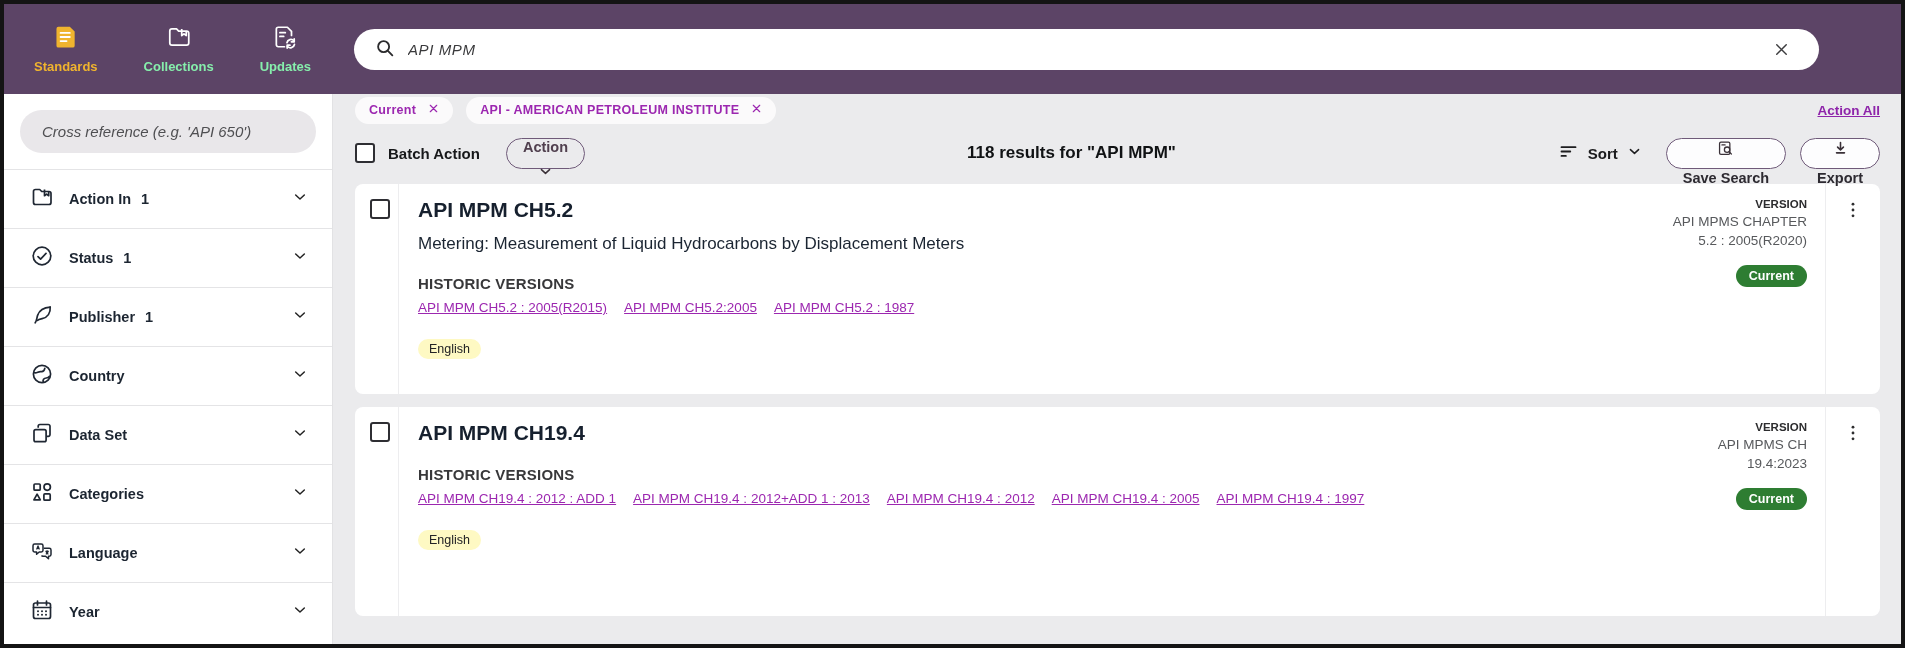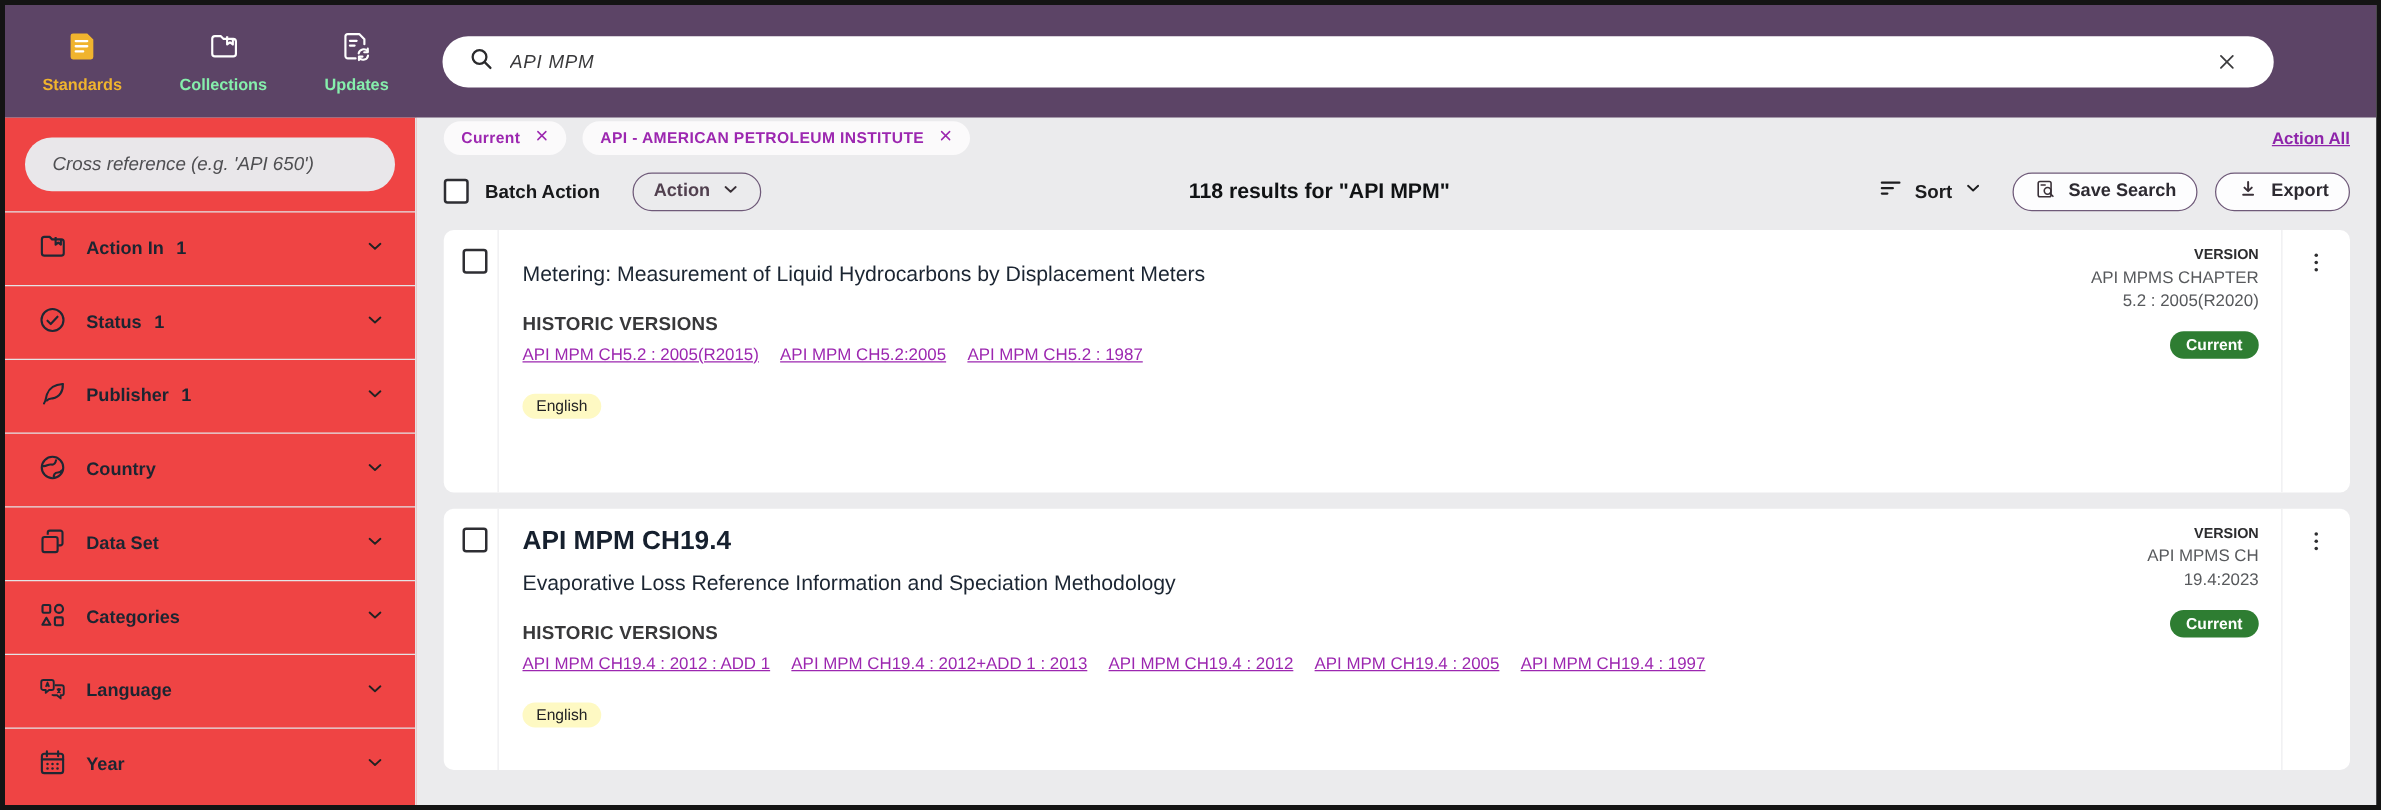--- a/index.html
+++ b/index.html
@@ -16,21 +16,21 @@
 
   .searchbar { position:absolute; left:350px; top:25px; width:1465px; height:41px; background:#ffffff; border-radius:21px; display:flex; align-items:center; padding:0 20px; }
   .searchbar .mag { flex:0 0 auto; margin-right:12px; }
   .searchbar input { flex:1; border:none; outline:none; font-size:15px; font-style:italic; color:#3a3a3c; letter-spacing:.6px; background:transparent; }
   .search-clear { flex:0 0 auto; margin-right:8px; cursor:pointer; display:flex; }
 
   
   .body { display:flex; height:550px; }
 
   
-  .sidebar { width:329px; background:#ef4444; border-right:1px solid #e2e2e4; flex:0 0 auto; }
+  .sidebar { width:329px; background:#ffffff; border-right:1px solid #e2e2e4; flex:0 0 auto; }
   .crossref-wrap { padding:16px; }
   .crossref-wrap input { width:100%; height:43px; border:none; outline:none; background:#e9e7ea; border-radius:22px; padding:0 22px; font-size:15px; font-style:italic; color:#4f4f52; }
   .crossref-wrap input::placeholder { color:#4f4f52; opacity:1; }
   .filter-row { height:59px; display:flex; align-items:center; padding:0 24px 0 26px; border-top:1px solid #e4e4e6; cursor:pointer; color:#1c2531; }
   .filter-row svg { width:24px; height:24px; flex:0 0 auto; }
   .filter-label { margin-left:15px; font-size:14.5px; font-weight:700; }
   .filter-count { margin-left:10px; font-size:14.5px; font-weight:700; }
   .filter-row .chev { margin-left:auto; }
   .chev svg { width:16px; height:16px; }
 
@@ -38,21 +38,21 @@
   .main { flex:1; padding:2px 21px 0 22px; min-width:0; }
 
   .chips-row { display:flex; align-items:center; gap:13px; height:28px; }
   .chip { background:#fbfafb; border-radius:14px; height:27px; display:flex; align-items:center; padding:0 14px; gap:12px; font-size:12.5px; font-weight:700; color:#9c27b0; letter-spacing:.3px; cursor:pointer; }
   .chip svg { width:11px; height:11px; }
   .clear-all { margin-left:auto; color:#8e24aa; font-size:13.5px; font-weight:700; text-decoration:underline; cursor:pointer; }
 
   .toolbar { display:flex; align-items:center; margin-top:12px; height:34px; }
   .checkbox { width:20px; height:20px; border:2px solid #2e2e33; border-radius:3px; background:#fff; cursor:pointer; flex:0 0 auto; }
   .batch-label { margin-left:13px; font-size:15px; font-weight:700; color:#17181a; }
-  .btn-outline { height:31px; border:1px solid #6f5a79; border-radius:16px; background:transparent; display:flex; align-items:center; gap:9px; padding:0 16px; font-size:14.5px; font-weight:700; color:#51404f; cursor:pointer; }
+  .btn-outline { height:31px; border:1px solid #6f5a79; border-radius:16px; background:transparent; display:flex; align-items:center; gap:9px; padding:0 16px; font-size:14.5px; font-weight:700; color:#51404f; cursor:pointer;flex-direction:column; }
   .btn-action { margin-left:26px; }
   .results-text { flex:1; text-align:center; font-size:17px; font-weight:700; color:#101214; }
   .sort-wrap { display:flex; align-items:center; gap:9px; margin-right:10px; cursor:pointer; color:#1b1b1d; }
   .sort-label { font-size:15px; font-weight:700; }
   .pill-btn { margin-left:14px; background:#fdfdfe; color:#2d2a31; }
 
   
   .card { background:#ffffff; border-radius:8px; margin-top:14px; display:flex; height:210px; overflow:hidden; }
   .card-check-col { width:44px; border-right:1px solid #ededef; padding:15px 0 0 15px; flex:0 0 auto; }
   .card-main { flex:1; padding:14px 10px 0 19px; min-width:0; }
@@ -312,20 +312,21 @@
               </svg></span>
           <span>Export</span>
         </div>
       </div>
 
       <div class="card">
         <div class="card-check-col">
           <div class="checkbox"></div>
         </div>
         <div class="card-main">
+          <div class="card-title">API MPM CH5.2</div>
           <div class="card-subtitle">Metering: Measurement of Liquid Hydrocarbons by Displacement Meters</div>
           <div class="hv-label">HISTORIC VERSIONS</div>
           <div class="hv-links">
             <span class="hv-link">API MPM CH5.2 : 2005(R2015)</span>
             <span class="hv-link">API MPM CH5.2:2005</span>
             <span class="hv-link">API MPM CH5.2 : 1987</span>
           </div>
           <span class="lang-tag">English</span>
         </div>
         <div class="card-version">
@@ -344,21 +345,20 @@
           </span>
         </div>
       </div>
 
       <div class="card" style="margin-top:13px; height:209px;">
         <div class="card-check-col">
           <div class="checkbox"></div>
         </div>
         <div class="card-main">
           <div class="card-title">API MPM CH19.4</div>
-          <div class="card-subtitle">Evaporative Loss Reference Information and Speciation Methodology</div>
           <div class="hv-label">HISTORIC VERSIONS</div>
           <div class="hv-links">
             <span class="hv-link">API MPM CH19.4 : 2012 : ADD 1</span>
             <span class="hv-link">API MPM CH19.4 : 2012+ADD 1 : 2013</span>
             <span class="hv-link">API MPM CH19.4 : 2012</span>
             <span class="hv-link">API MPM CH19.4 : 2005</span>
             <span class="hv-link">API MPM CH19.4 : 1997</span>
           </div>
           <span class="lang-tag">English</span>
         </div>

